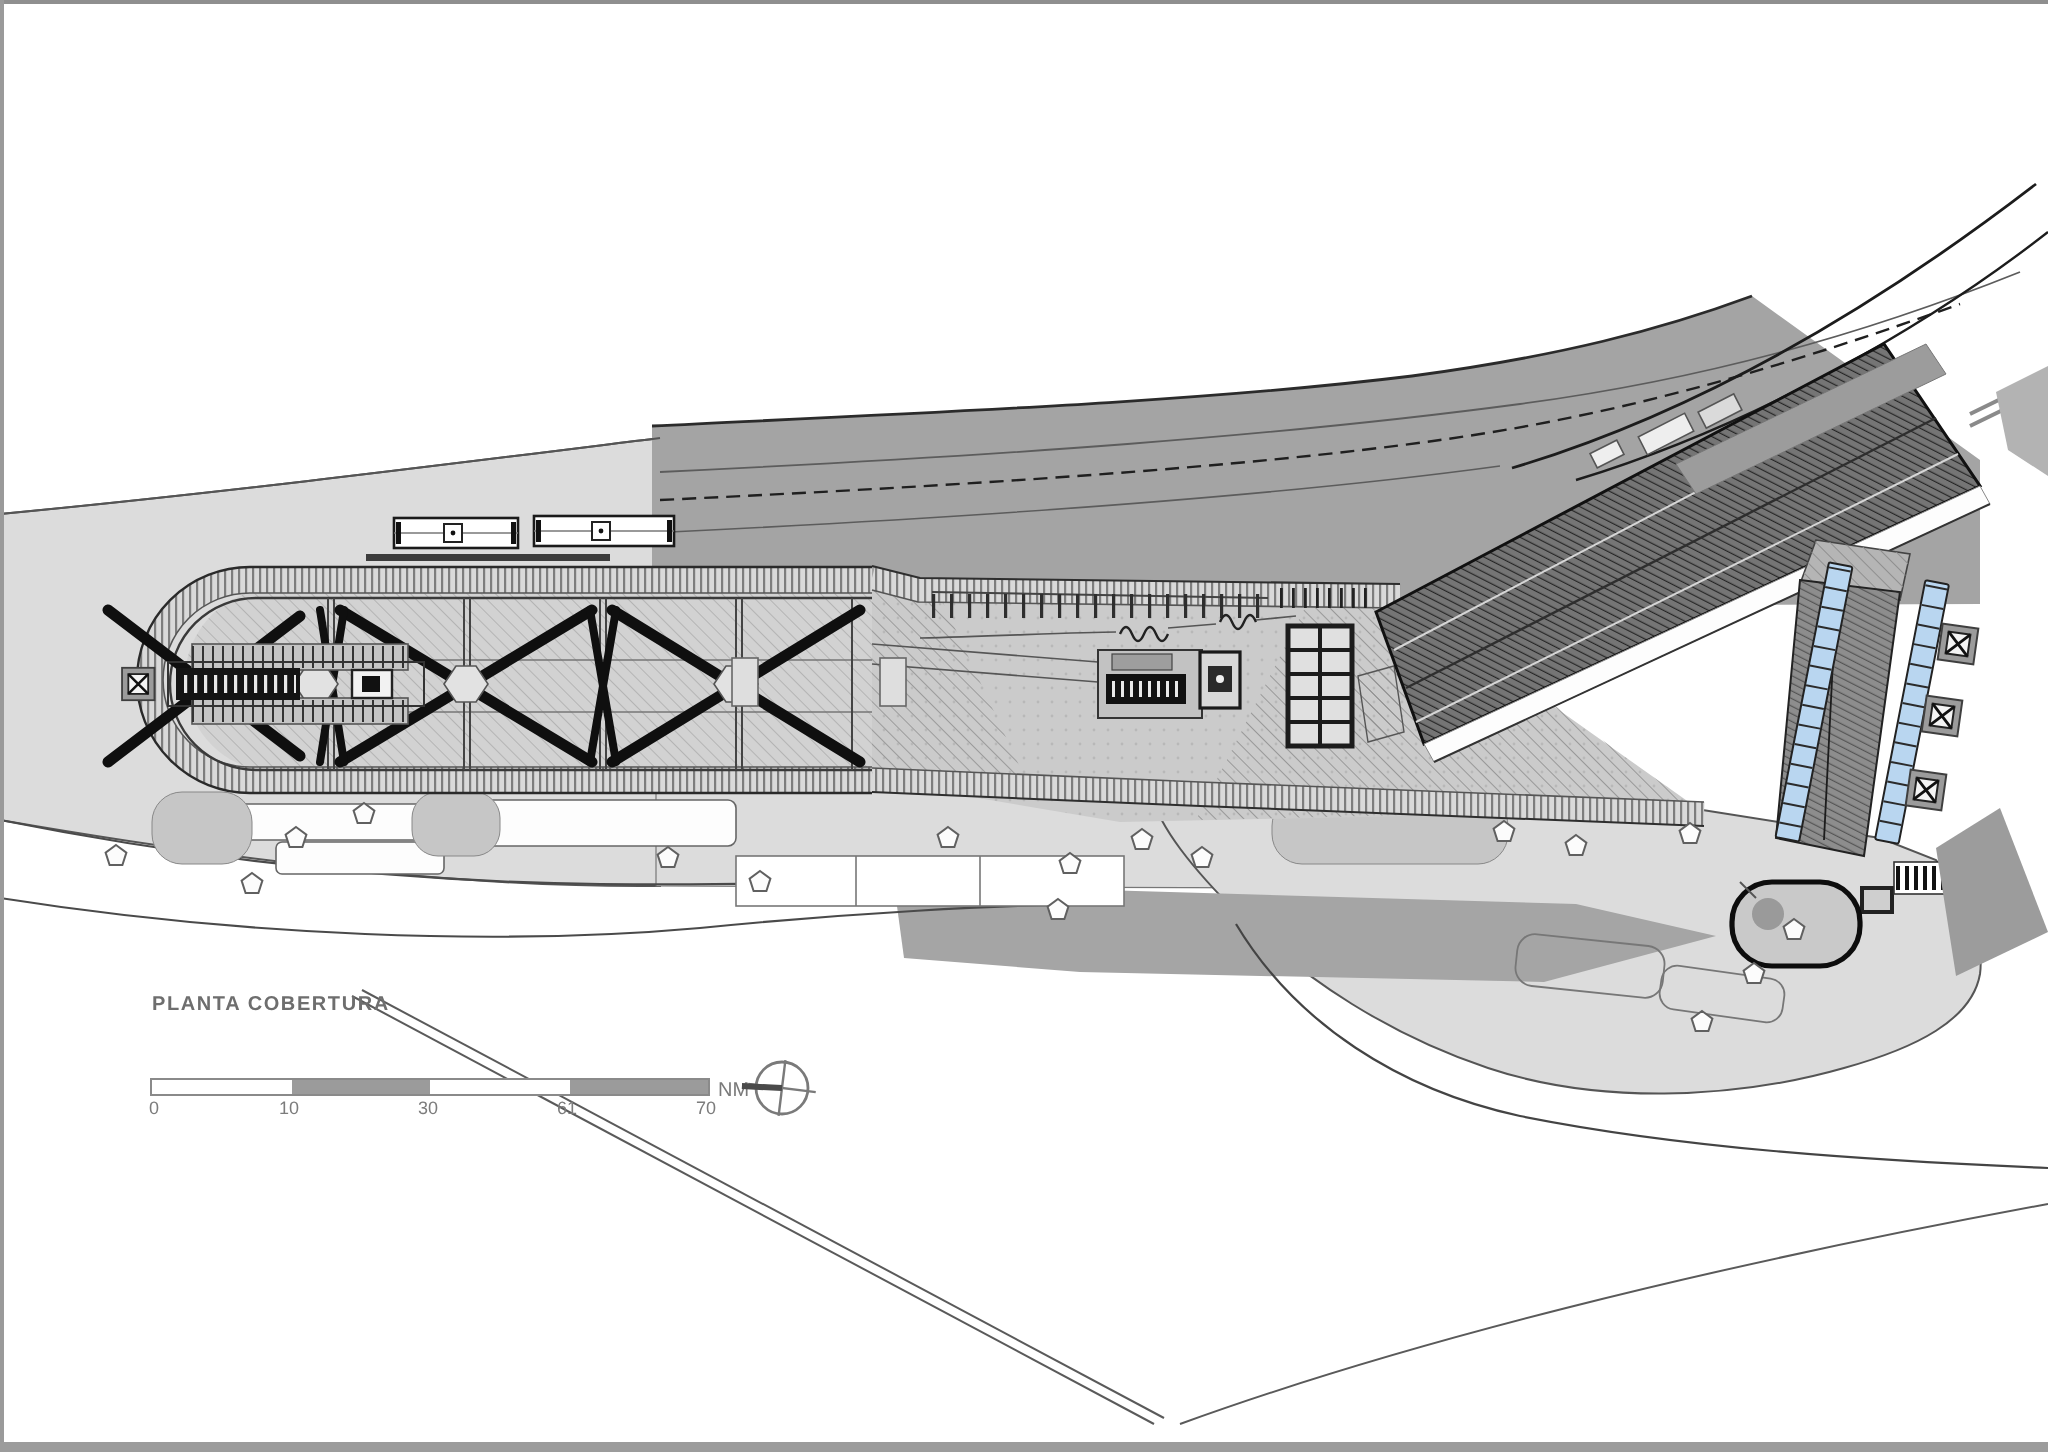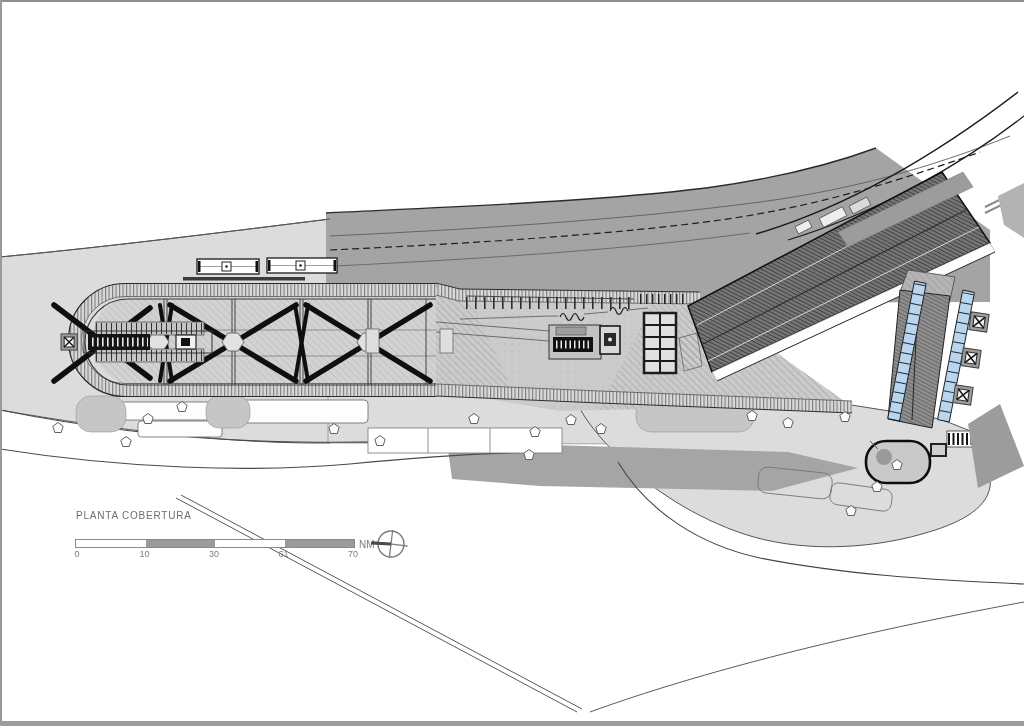--- a/index.html
+++ b/index.html
@@ -2,21 +2,21 @@
 <html><head>
 <meta charset="utf-8">
 <style>
   html,body{margin:0;padding:0;background:#ffffff;}
   .sheet{position:relative;width:1024px;height:726px;background:#ffffff;overflow:hidden;
          font-family:"Liberation Sans", sans-serif;}
   .frame-top{position:absolute;top:0;left:0;width:1024px;height:2px;background:#8f8f8f;}
   .frame-left{position:absolute;top:0;left:0;width:2px;height:726px;background:#9a9a9a;}
   .frame-bottom{position:absolute;left:0;bottom:0;width:1024px;height:5px;background:#9c9c9c;}
   .plan-svg{position:absolute;top:0;left:0;}
-  .title{position:absolute;left:76px;top:510px;font-size:10px;color:#6e6e6e;letter-spacing:.8px;}
+  .title{position:absolute;left:76px;top:497px;font-size:10px;color:#6e6e6e;letter-spacing:.8px;font-weight:bold;}
   .scalebar{position:absolute;left:75px;top:539px;width:278px;height:7px;border:1px solid #8a8a8a;display:flex;}
   .scalebar .seg{flex:1 1 25%;height:100%;}
   .seg-w{background:#ffffff;}
   .seg-g{background:#9b9b9b;}
   .scale-labels{position:absolute;left:75px;top:549px;width:278px;height:12px;font-size:9px;color:#7c7c7c;}
   .scale-labels span{position:absolute;top:0;transform:translateX(-50%);}
   .north{position:absolute;left:358px;top:527px;}
 </style>
 </head>
 <body>

